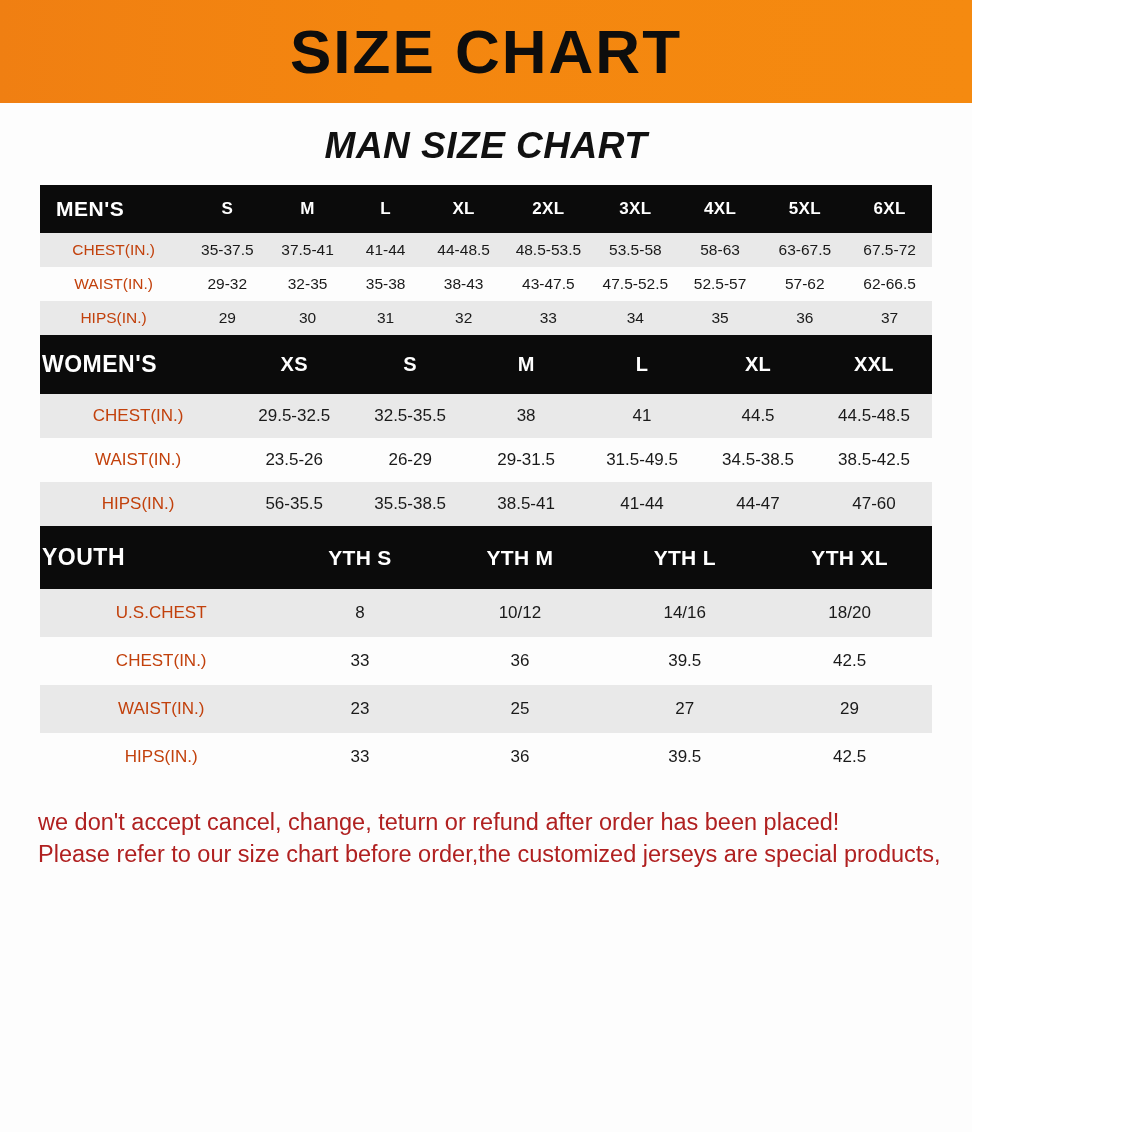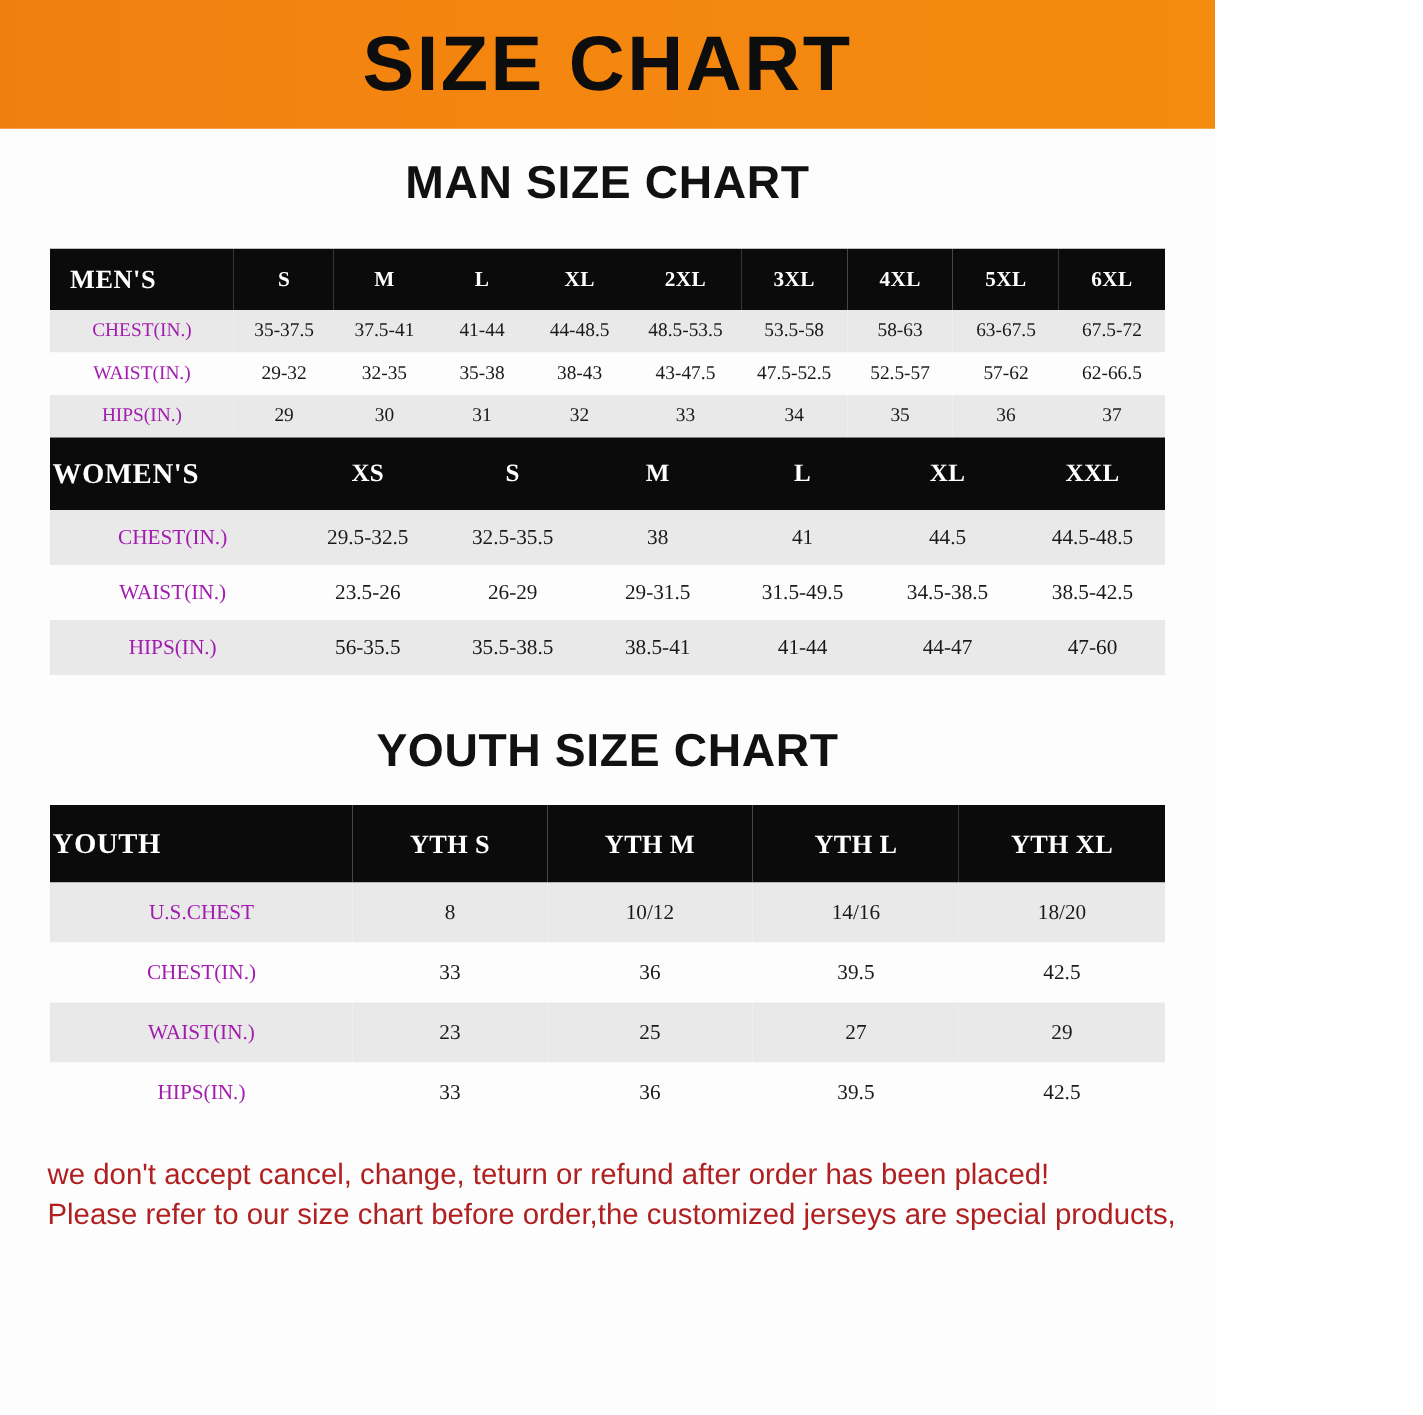--- a/index.html
+++ b/index.html
@@ -35,31 +35,31 @@
     white-space: nowrap;
   }
 
   
   .section-title {
     text-align: center;
     font-weight: bold;
     color: #111111;
     font-family: "Liberation Sans", sans-serif;
   }
-  .t-man   { font-size: 37px; margin-top: 22px; margin-bottom: 32px; letter-spacing: 0.5px; }
+  .t-man   { font-size: 37px; margin-top: 22px; margin-bottom: 18px; letter-spacing: 0.5px; font-style: italic; }
   .t-women { font-size: 37px; margin-top: 30px; margin-bottom: 20px; letter-spacing: 0.5px; }
   .t-youth { font-size: 37px; margin-top: 40px; margin-bottom: 22px; letter-spacing: 0.5px; }
 
   
   .tbl-wrap { padding: 0 40px; }
   table.sz {
     width: 100%;
     border-collapse: collapse;
     table-layout: fixed;
-    font-family: Liberation Serif, serif;
+    font-family: Liberation Sans, sans-serif;
   }
   table.sz thead th {
     background: #0b0b0b;
     color: #ffffff;
     font-size: 19px;
     font-weight: bold;
     padding: 12px 2px;
     text-align: center;
     letter-spacing: 0.3px;
   }
@@ -71,21 +71,21 @@
   }
   table.sz tbody td {
     font-size: 17px;
     color: #1a1a1a;
     text-align: center;
     padding: 9px 2px;
   }
   table.sz tbody td.rowlabel {
     text-align: center;
     font-size: 17px;
-    color: #a21caf;
+    color: #c2410c;
   }
   table.sz tbody tr.odd  td { background: #e9e9e9; }
   table.sz tbody tr.even td { background: #fdfdfd; }
 
   
   #men-table thead th { font-size: 17px; }
   #men-table thead th.rowlabel { font-size: 21px; }
   #men-table tbody td { font-size: 15.5px; padding: 8px 1px; }
   #men-table tbody td.rowlabel { font-size: 15.5px; }
 
@@ -235,21 +235,20 @@
             <td>35.5-38.5</td>
             <td>38.5-41</td>
             <td>41-44</td>
             <td>44-47</td>
             <td>47-60</td>
           </tr>
         </tbody>
     </table>
   </div>
 
-  <div class="section-title t-youth">YOUTH SIZE CHART</div>
   <div class="tbl-wrap">
     <table class="sz" id="youth-table">
       <colgroup>
         <col style="width:25%">
           <col style="width:16%">
           <col style="width:17%">
           <col style="width:17%">
           <col style="width:17%">
       </colgroup>
       <thead>

